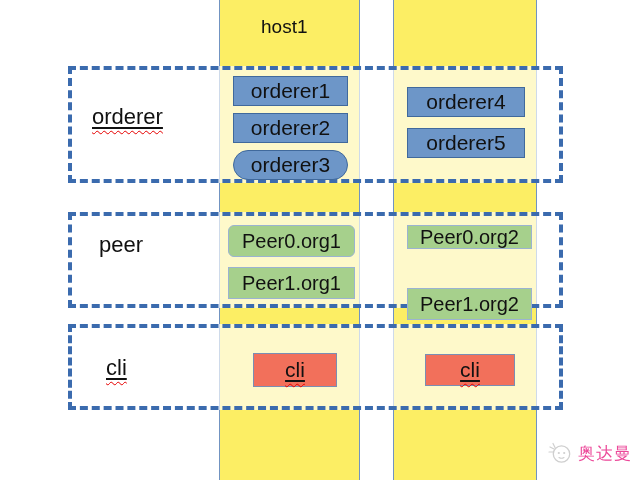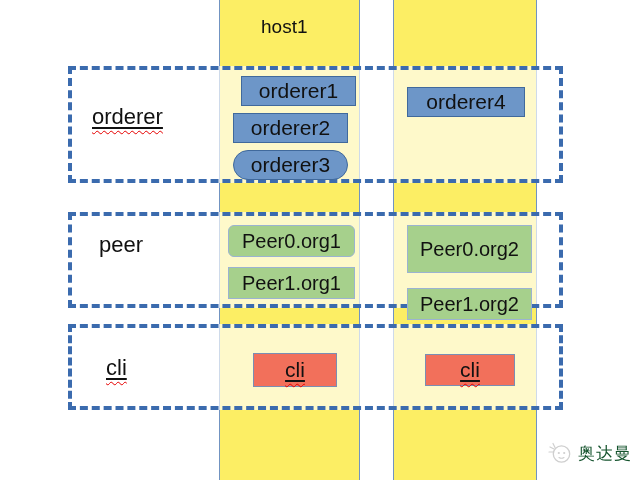--- a/index.html
+++ b/index.html
@@ -59,38 +59,38 @@
 
   
   .node{
     position:absolute;z-index:2;display:flex;align-items:center;justify-content:center;
     text-align:center;
   }
   .node-blue{background:#6D96C8;border:1px solid #40699C;font-size:21px;}
   .node-green{background:#A6D08C;border:1px solid #9BB3D1;font-size:20px;}
   .node-red{background:#F2705B;border:1px solid #7A8EB3;font-size:21px;}
 
-  .n-o1{left:241px;top:76px;width:115px;height:30px;}
+  .n-o1{left:233px;top:76px;width:115px;height:30px;}
   .n-o2{left:233px;top:113px;width:115px;height:30px;}
   .n-o3{left:233px;top:150px;width:115px;height:30px;border-radius:15px;}
   .n-o4{left:407px;top:87px;width:118px;height:30px;}
   .n-o5{left:407px;top:128px;width:118px;height:30px;}
 
   .n-p1{left:228px;top:225px;width:127px;height:32px;border-radius:6px;}
   .n-p2{left:228px;top:267px;width:127px;height:32px;}
-  .n-p3{left:407px;top:225px;width:125px;height:48px;}
+  .n-p3{left:407px;top:225px;width:125px;height:24px;}
   .n-p4{left:407px;top:268px;width:125px;height:32px;margin-top:20px;}
 
   .n-c1{left:253px;top:353px;width:84px;height:34px;}
   .n-c2{left:425px;top:354px;width:90px;height:32px;}
 
   
   .watermark{
     position:absolute;right:8px;bottom:14px;z-index:3;display:flex;
-    align-items:center;gap:5px;color:#14532d;font-size:17px;letter-spacing:1px;
+    align-items:center;gap:5px;color:#ec4899;font-size:17px;letter-spacing:1px;
   }
   .wm-icon{width:26px;height:26px;display:block;}
 </style>
 </head>
 <body>
 
 <div class="canvas">
 
   <div class="col col1"></div>
   <div class="col col2"></div>
@@ -108,20 +108,21 @@
     <span>peer</span>
   </div>
   <div class="row-label lbl-cli">
     <span class="spell"><span class="ul">cli</span></span>
   </div>
 
   <div class="node node-blue n-o1">orderer1</div>
   <div class="node node-blue n-o2">orderer2</div>
   <div class="node node-blue n-o3">orderer3</div>
   <div class="node node-blue n-o4">orderer4</div>
+  <div class="node node-blue n-o5">orderer5</div>
 
   <div class="node node-green n-p1">Peer0.org1</div>
   <div class="node node-green n-p2">Peer1.org1</div>
   <div class="node node-green n-p3">Peer0.org2</div>
   <div class="node node-green n-p4">Peer1.org2</div>
 
   <div class="node node-red n-c1">
     <span class="spell"><span class="ul">cli</span></span>
   </div>
   <div class="node node-red n-c2">

